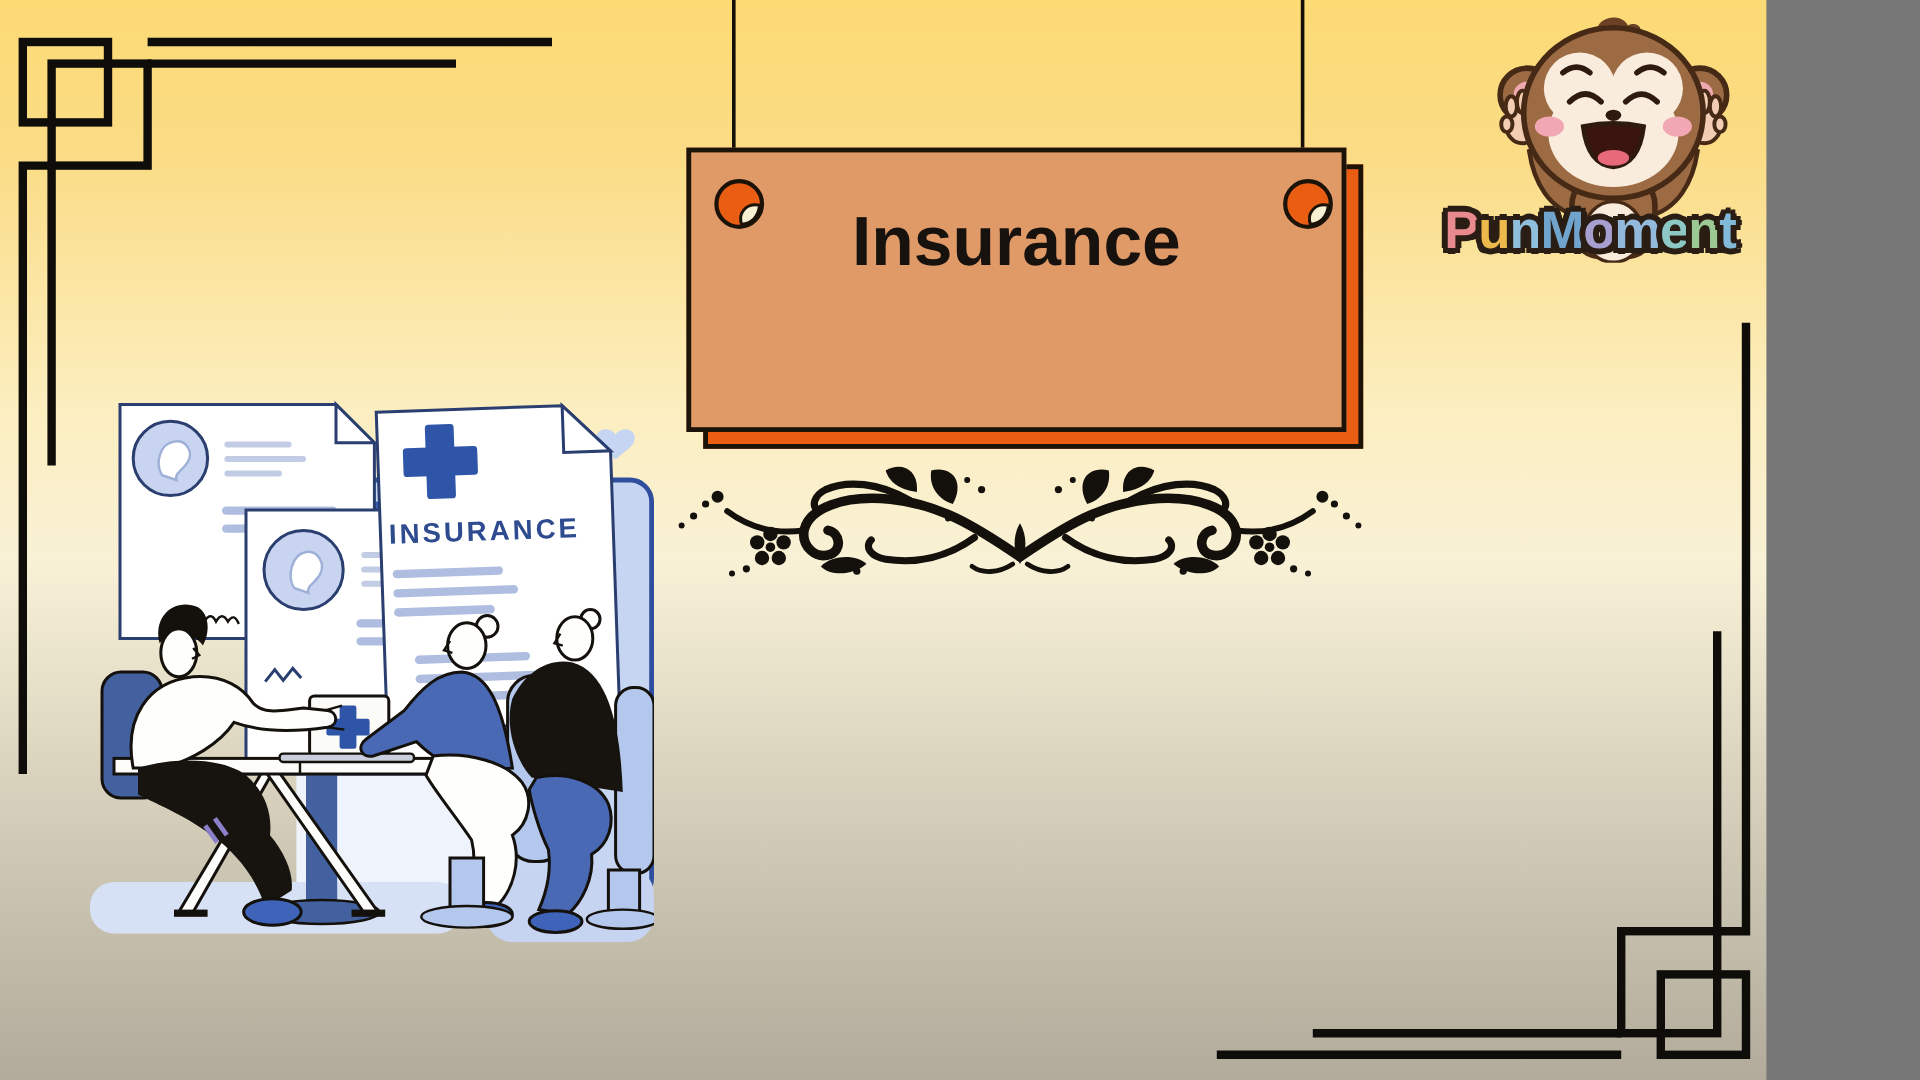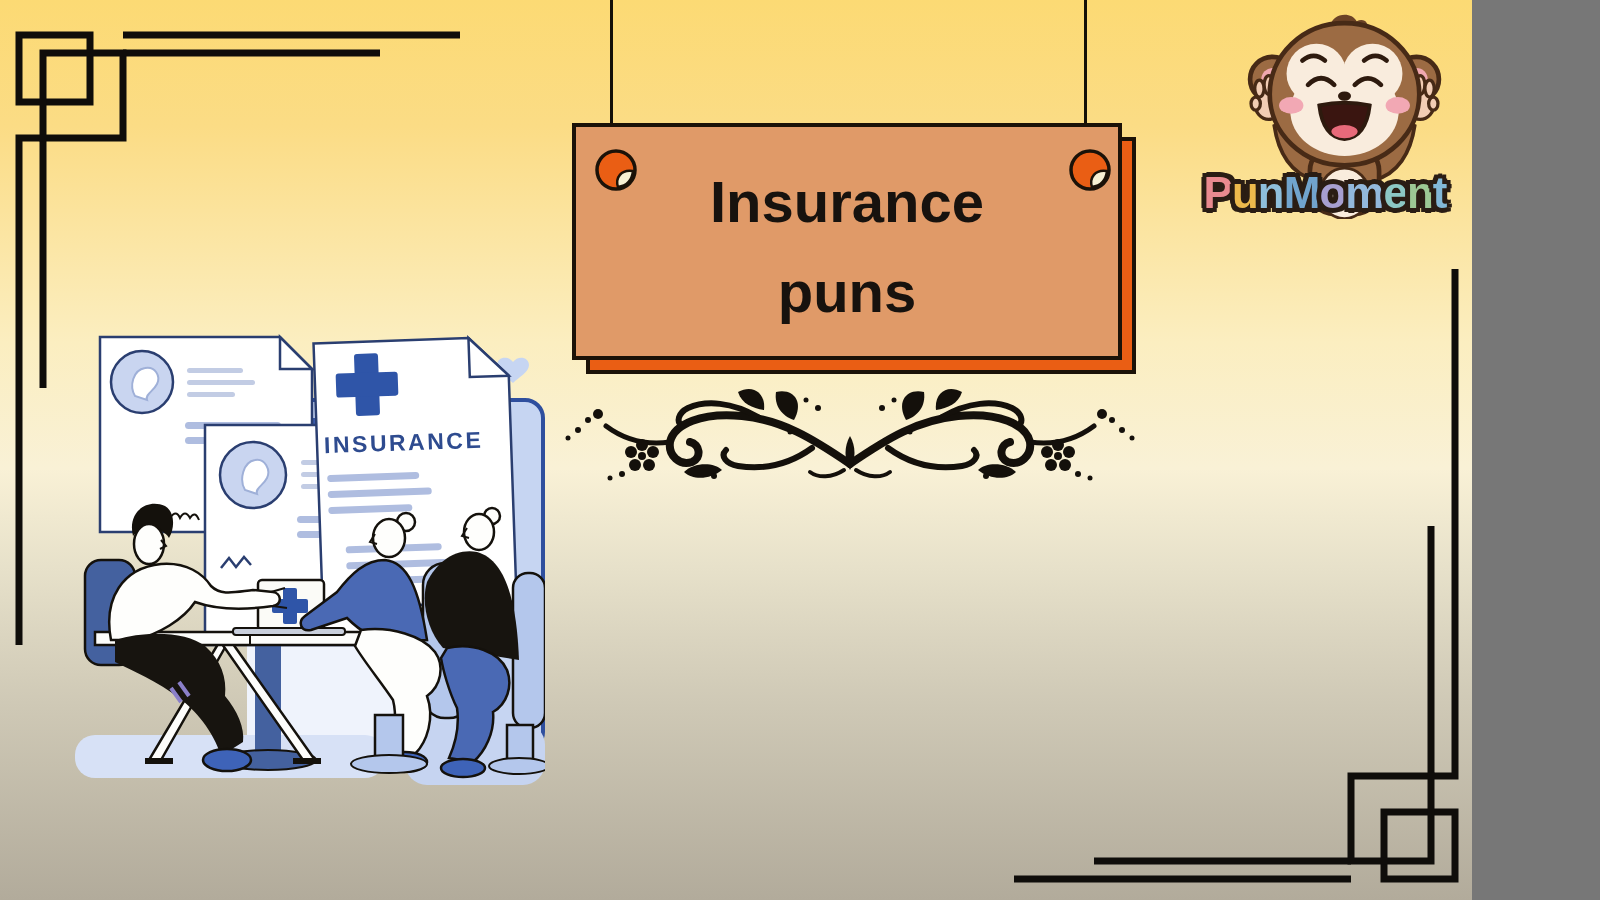--- a/index.html
+++ b/index.html
@@ -87,21 +87,20 @@
   <div class="sign-face">
     <svg class="hole h1" viewBox="0 0 44 44">
       <circle cx="22" cy="22" r="19" fill="#ea5e14" stroke="#1b1208" stroke-width="3.5"></circle>
       <path d="M24 39 C21 30 27 21 39 23 C38 32 33 38 24 39 Z" fill="#f7f0d3" stroke="#1b1208" stroke-width="2.5"></path>
     </svg>
     <svg class="hole h2" viewBox="0 0 44 44">
       <circle cx="22" cy="22" r="19" fill="#ea5e14" stroke="#1b1208" stroke-width="3.5"></circle>
       <path d="M24 39 C21 30 27 21 39 23 C38 32 33 38 24 39 Z" fill="#f7f0d3" stroke="#1b1208" stroke-width="2.5"></path>
     </svg>
     <div class="sign-line">Insurance</div>
-    <div class="sign-line">puns</div>
   </div>
 
   <svg class="divider" width="625" height="95" viewBox="0 0 625 95">
     <defs>
       <g id="flhalf">
         <g stroke="#14100b" fill="none" stroke-linecap="round">
           <path d="M312 78 C350 52 380 34 420 30 C460 26 488 38 492 56 C494 70 482 80 470 76 C460 72 462 58 472 56" stroke-width="8"></path>
           <path d="M404 31 C430 16 456 14 474 22 C484 27 486 36 480 40" stroke-width="6"></path>
           <path d="M350 62 C372 78 398 84 424 80 C436 78 442 70 436 64" stroke-width="6"></path>
           <path d="M492 56 C520 60 540 52 556 40" stroke-width="5"></path>

